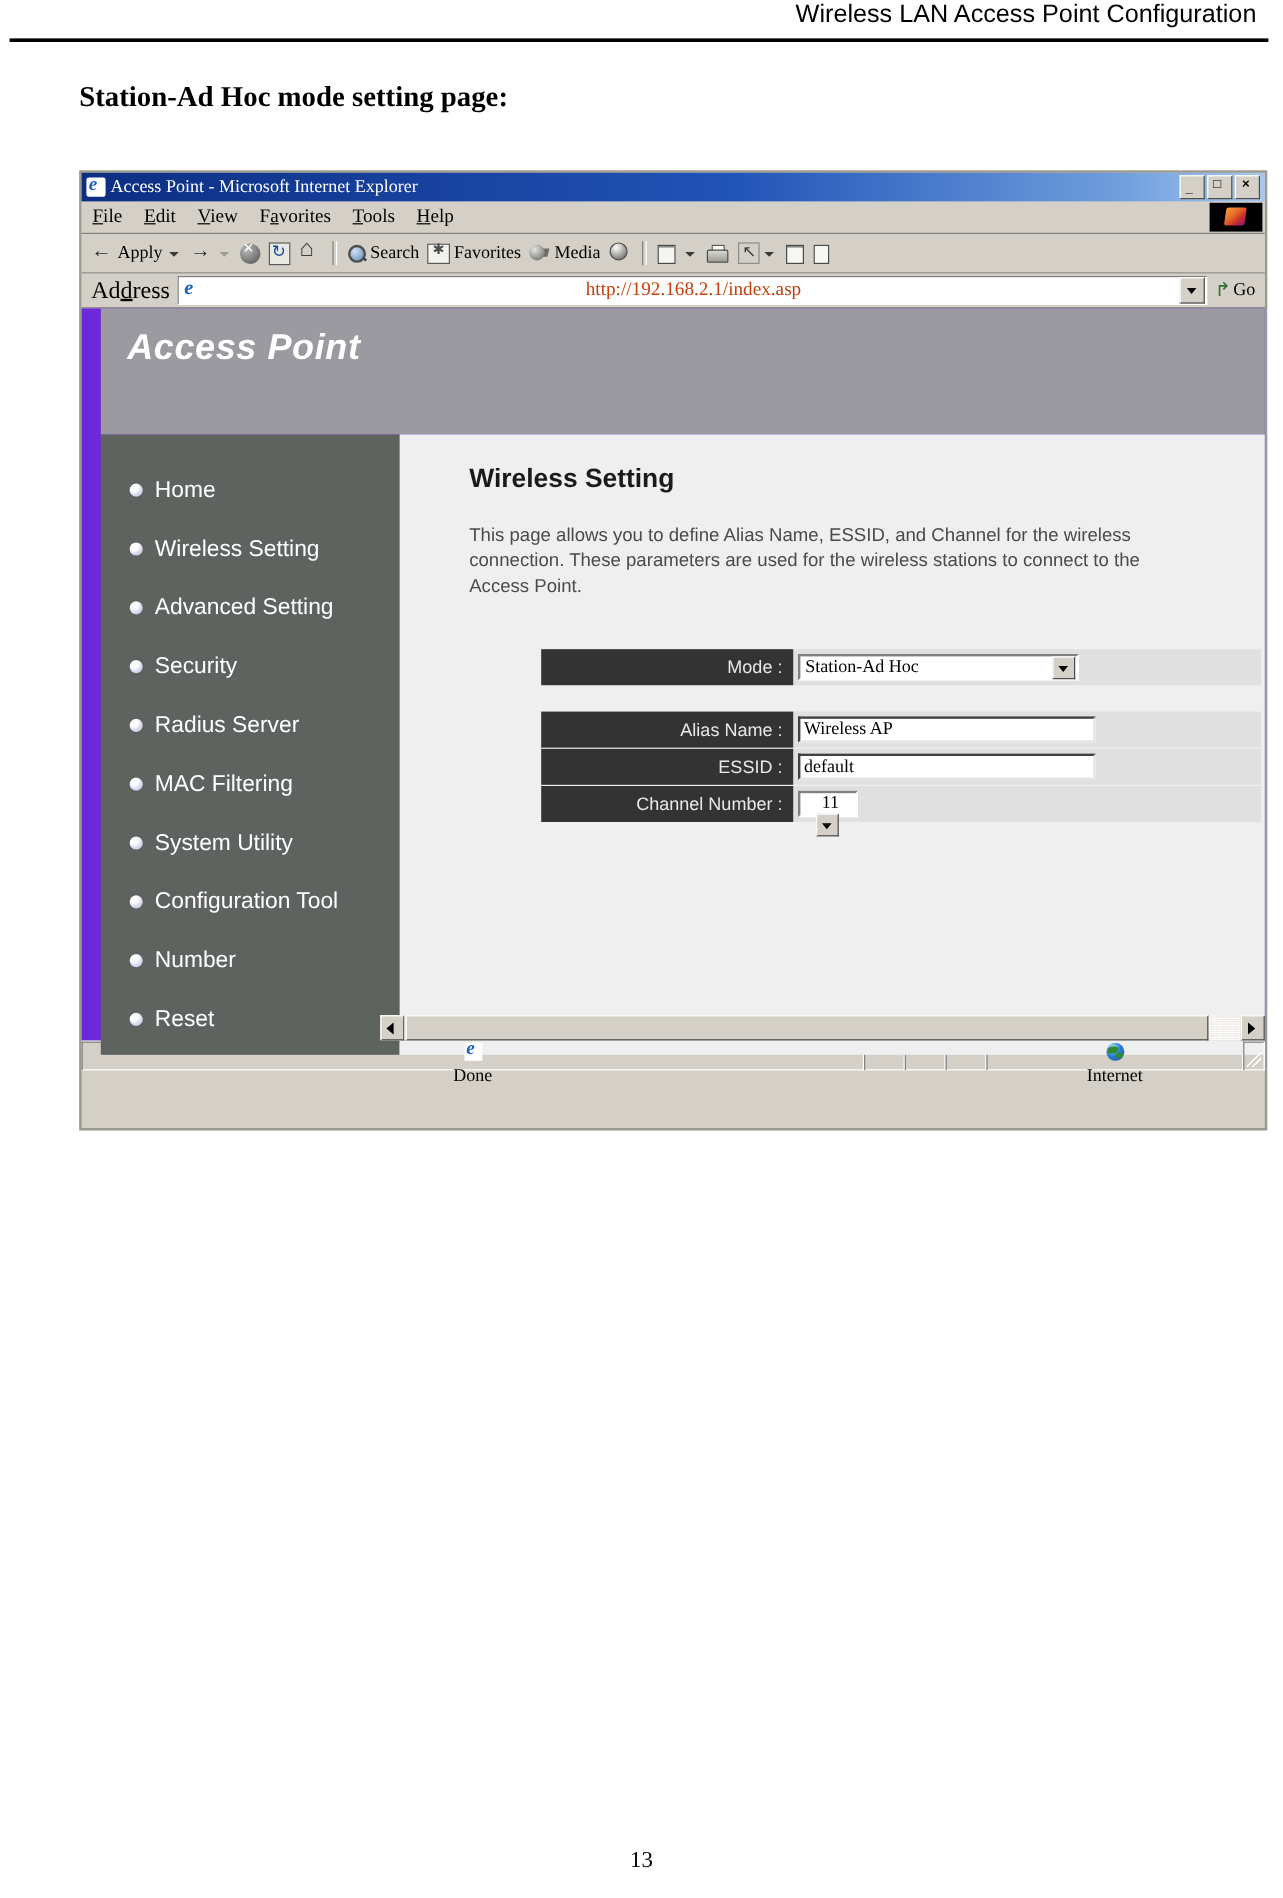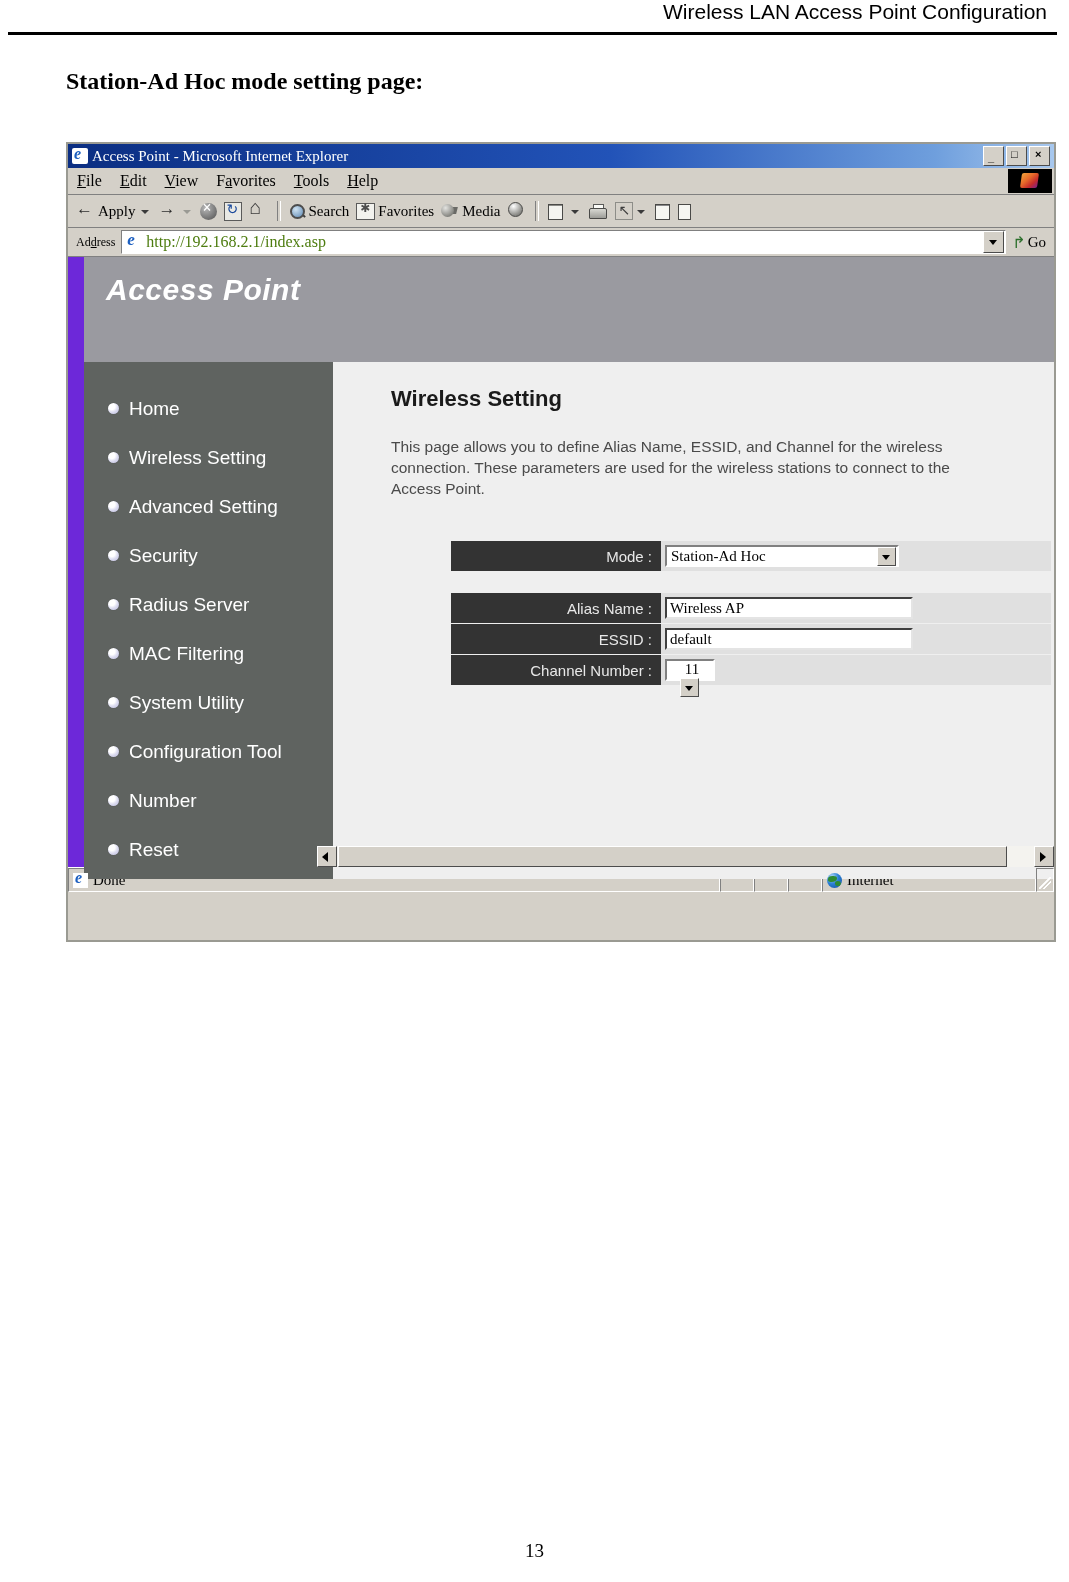--- a/index.html
+++ b/index.html
@@ -374,21 +374,21 @@
   .addressbar {
     height: 28px;
     background: #d4d0c8;
     display: flex;
     align-items: center;
     padding: 0 2px;
     border-bottom: 1px solid #808080;
   }
   .address-label {
     font-family: "Liberation Serif", serif;
-    font-size: 12px;
+    font-size: 20px;
     padding: 0 6px 0 6px;
     color: #000;
     white-space: nowrap;
   }
   .address-input {
     flex: 1 1 auto;
     height: 22px;
     background: #ffffff;
     border: 1px solid;
     border-color: #808080 #ffffff #ffffff #808080;
@@ -406,23 +406,24 @@
   .address-favicon::after {
     content: "e";
     position: absolute; left: 2px; top: -4px;
     font-family: "Liberation Serif", serif;
     font-style: italic; font-weight: bold;
     font-size: 17px; color: #1c5fc0;
   }
   .address-url {
     font-family: "Liberation Serif", serif;
     font-size: 16px;
-    color: #4d7c0f;
+    color: #c2410c;
     white-space: nowrap;
     flex: 1 1 auto;
+    text-align: center;
   }
   .address-dd {
     width: 19px; height: 20px;
     background: #d4d0c8;
     border: 1px solid;
     border-color: #ffffff #4c4c4c #4c4c4c #ffffff;
     position: relative;
     flex: 0 0 auto;
     margin-right: 1px;
   }
@@ -686,20 +687,21 @@
     border-color: #808080 #ffffff #ffffff #808080;
     display: flex;
     align-items: center;
     gap: 5px;
     padding: 0 4px;
     font-family: "Liberation Serif", serif;
     font-size: 15px;
     color: #000;
     box-sizing: border-box;
     white-space: nowrap;
+    flex-direction: column;
   }
   .sb-main { flex: 1 1 auto; }
   .sb-small { width: 34px; flex: 0 0 auto; }
   .sb-zone { width: 214px; flex: 0 0 auto; }
   .sb-grip { width: 18px; flex: 0 0 auto; position: relative; }
   .sb-grip::after {
     content: "";
     position: absolute;
     right: 2px; bottom: 2px;
     width: 12px; height: 12px;

